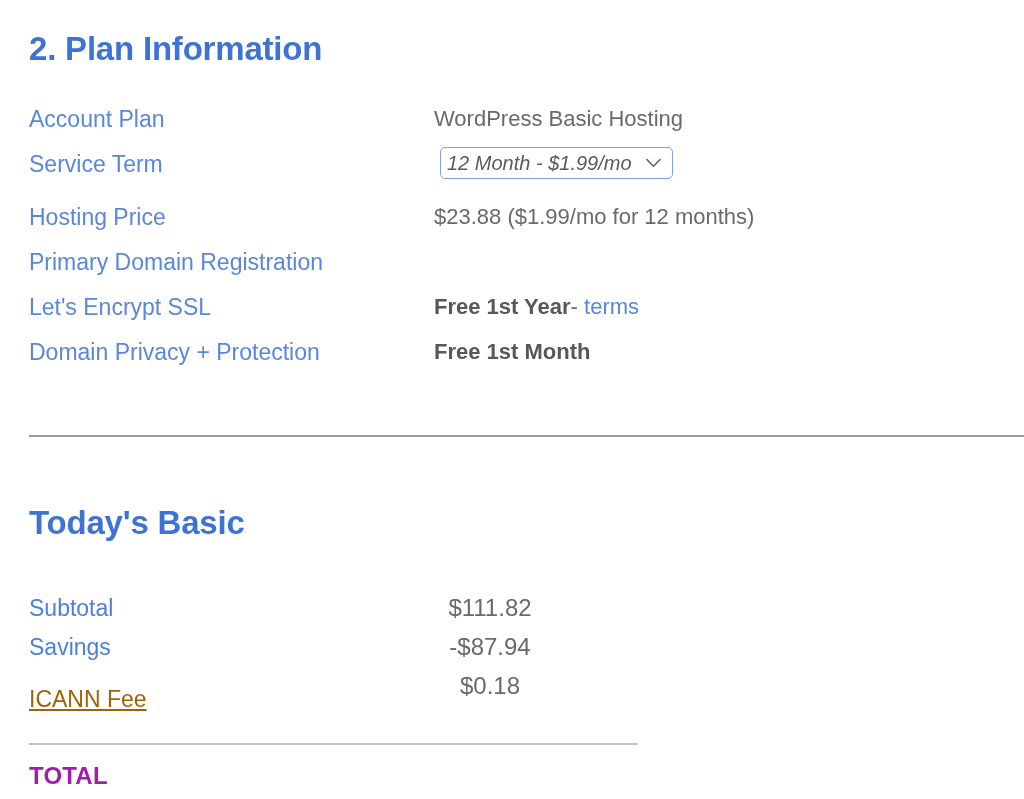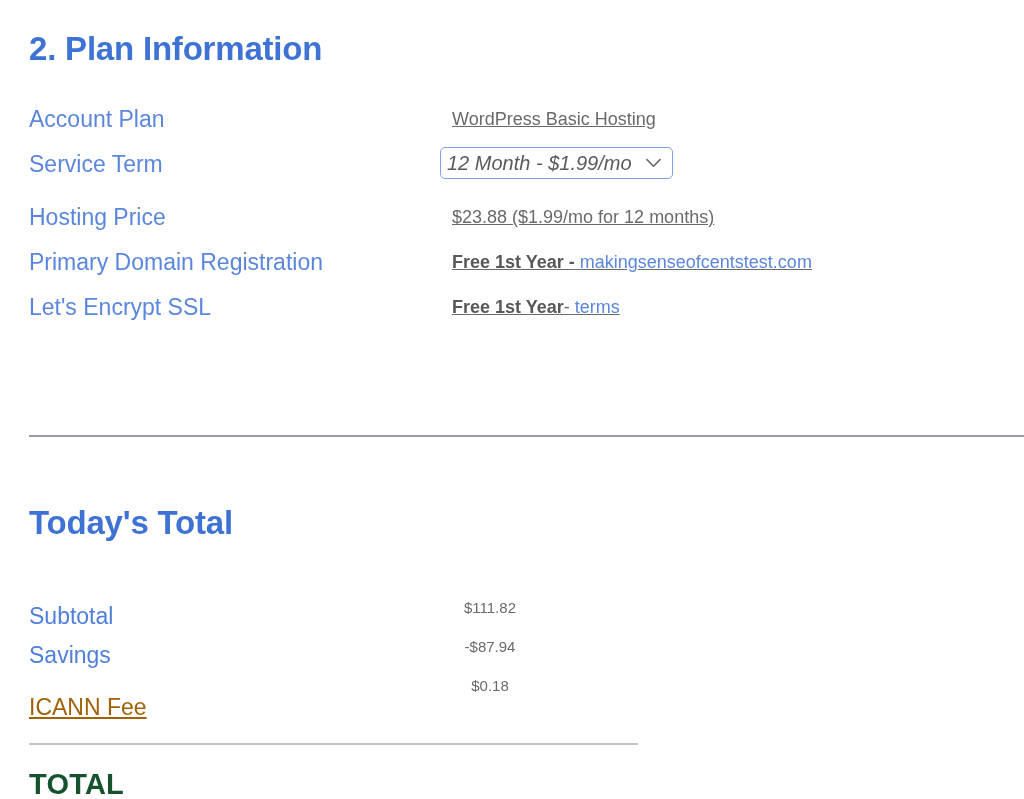--- a/index.html
+++ b/index.html
@@ -54,27 +54,26 @@
     position: absolute;
     left: 29px;
     top: 0;
     color: #5b86dd;
     font-size: 23px;
     line-height: 30px;
     white-space: nowrap;
   }
   .plan-value {
     position: absolute;
-    left: 452px;
+    left: 434px;
     top: 0;
     color: #6a6a6a;
-    font-size: 18px;
-    line-height: 30px;
-    white-space: nowrap;
-    text-decoration: underline;
+    font-size: 22px;
+    line-height: 30px;
+    white-space: nowrap;
   }
   .plan-value .bold {
     font-weight: bold;
     color: #585858;
   }
   .plan-value .dash {
     color: #6a6a6a;
     font-weight: normal;
   }
   .link {
@@ -141,54 +140,54 @@
     top: 593px;
     width: 1024px;
   }
   .total-row {
     position: relative;
     height: 39px;
   }
   .total-label {
     position: absolute;
     left: 29px;
-    top: 8px;
+    top: 0;
     color: #4f7fdb;
     font-size: 23px;
     line-height: 30px;
     white-space: nowrap;
   }
   .total-label.underlined {
     text-decoration: underline;
     color: #a16207;
     cursor: pointer;
     margin-top: 13px;
   }
   .total-amount {
     position: absolute;
     left: 420px;
     top: 0;
     width: 140px;
     text-align: center;
     color: #6a6a6a;
-    font-size: 15px;
+    font-size: 24px;
     line-height: 30px;
     white-space: nowrap;
   }
   .grand-total {
     position: absolute;
     left: 0;
     top: 761px;
     width: 1024px;
     height: 38px;
   }
   .grand-total .total-label {
-    color: #14532d;
-    font-weight: bold;
-    font-size: 29px;
+    color: #a21caf;
+    font-weight: bold;
+    font-size: 24px;
     letter-spacing: 0.2px;
   }
   .grand-total .total-amount {
     font-weight: bold;
     color: #5e5e5e;
     margin-top: 44px;
   }
 </style>
 </head>
 <body>
@@ -216,40 +215,42 @@
       </span>
     </div>
 
     <div class="plan-row">
       <span class="plan-label">Hosting Price</span>
       <span class="plan-value">$23.88 ($1.99/mo for 12 months)</span>
     </div>
 
     <div class="plan-row">
       <span class="plan-label">Primary Domain Registration</span>
-      <span class="plan-value">
-        <span class="bold">Free 1st Year -</span>
-        <a class="link">makingsenseofcentstest.com</a>
-      </span>
     </div>
 
     <div class="plan-row">
       <span class="plan-label">Let's Encrypt SSL</span>
       <span class="plan-value">
         <span class="bold">Free 1st Year</span><span class="dash">-</span>
         <a class="link">terms</a>
       </span>
     </div>
 
+    <div class="plan-row">
+      <span class="plan-label">Domain Privacy + Protection</span>
+      <span class="plan-value">
+        <span class="bold">Free 1st Month</span>
+      </span>
+    </div>
 
   </div>
 
   <div class="divider-main"></div>
 
-  <div class="section-heading" id="total-heading">Today's Total</div>
+  <div class="section-heading" id="total-heading">Today's Basic</div>
 
   <div class="totals">
 
     <div class="total-row">
       <span class="total-label">Subtotal</span>
       <span class="total-amount">$111.82</span>
     </div>
 
     <div class="total-row">
       <span class="total-label">Savings</span>

